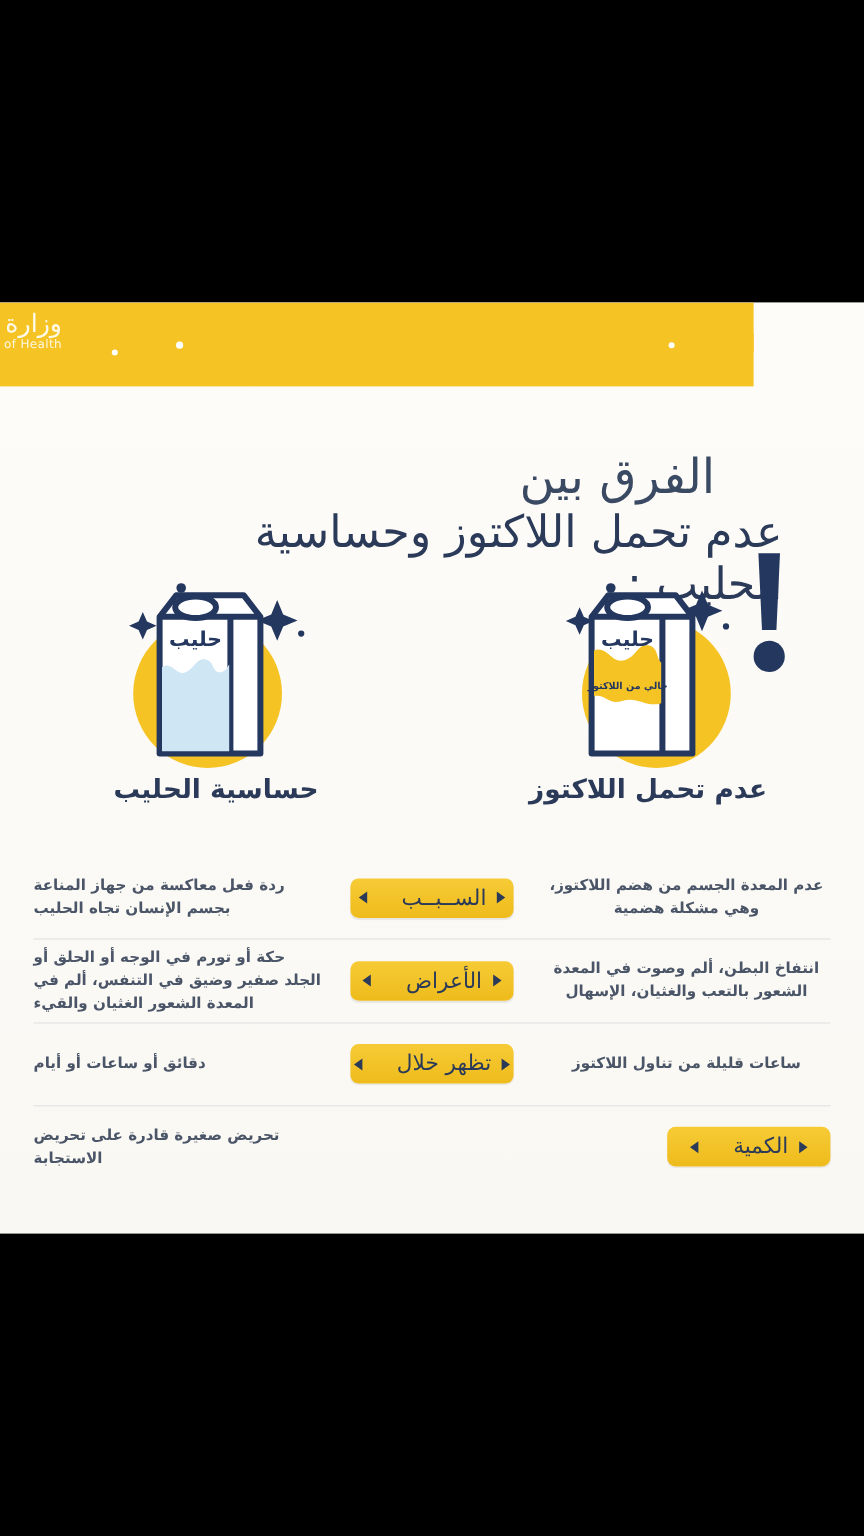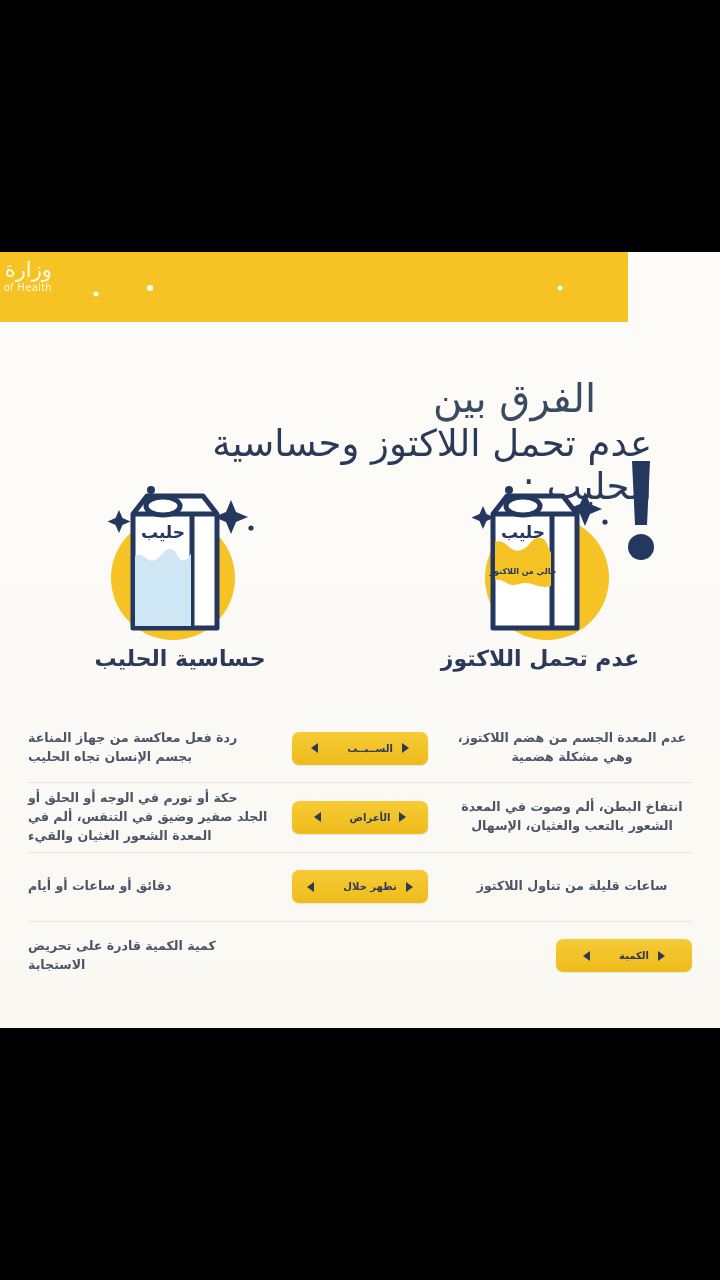--- a/index.html
+++ b/index.html
@@ -150,22 +150,22 @@
     background:linear-gradient(180deg,#f7cb36 0%,#eebb1b 100%);
     border-radius:7px;
     display:flex;
     align-items:center;
     justify-content:center;
     gap:9px;
     flex:0 0 auto;
     box-shadow:0 1px 1px rgba(0,0,0,.08);
   }
   .badge-label{
-    font-size:10px;
-    font-weight:700;
+    font-size:18px;
+    font-weight:400;
     color:#2a3a58;
     letter-spacing:.4px;
     white-space:nowrap;
     margin-left:20px;
   }
   .arrow{
     width:0;height:0;
     border-top:5px solid transparent;
     border-bottom:5px solid transparent;
     flex:0 0 auto;
@@ -300,19 +300,19 @@
         </div>
         <div class="cell left-cell">دقائق أو ساعات أو أيام</div>
       </div>
 
       <div class="row">
         <div class="badge">
           <span class="arrow right"></span>
           <span class="badge-label">الكمية</span>
           <span class="arrow left"></span>
         </div>
-        <div class="cell left-cell">كمية الكمية قادرة على تحريض الاستجابة</div>
+        <div class="cell left-cell">تحريض صغيرة قادرة على تحريض الاستجابة</div>
       </div>
 
     </div>
 
   </div>
 </div>
 
 </body></html>

